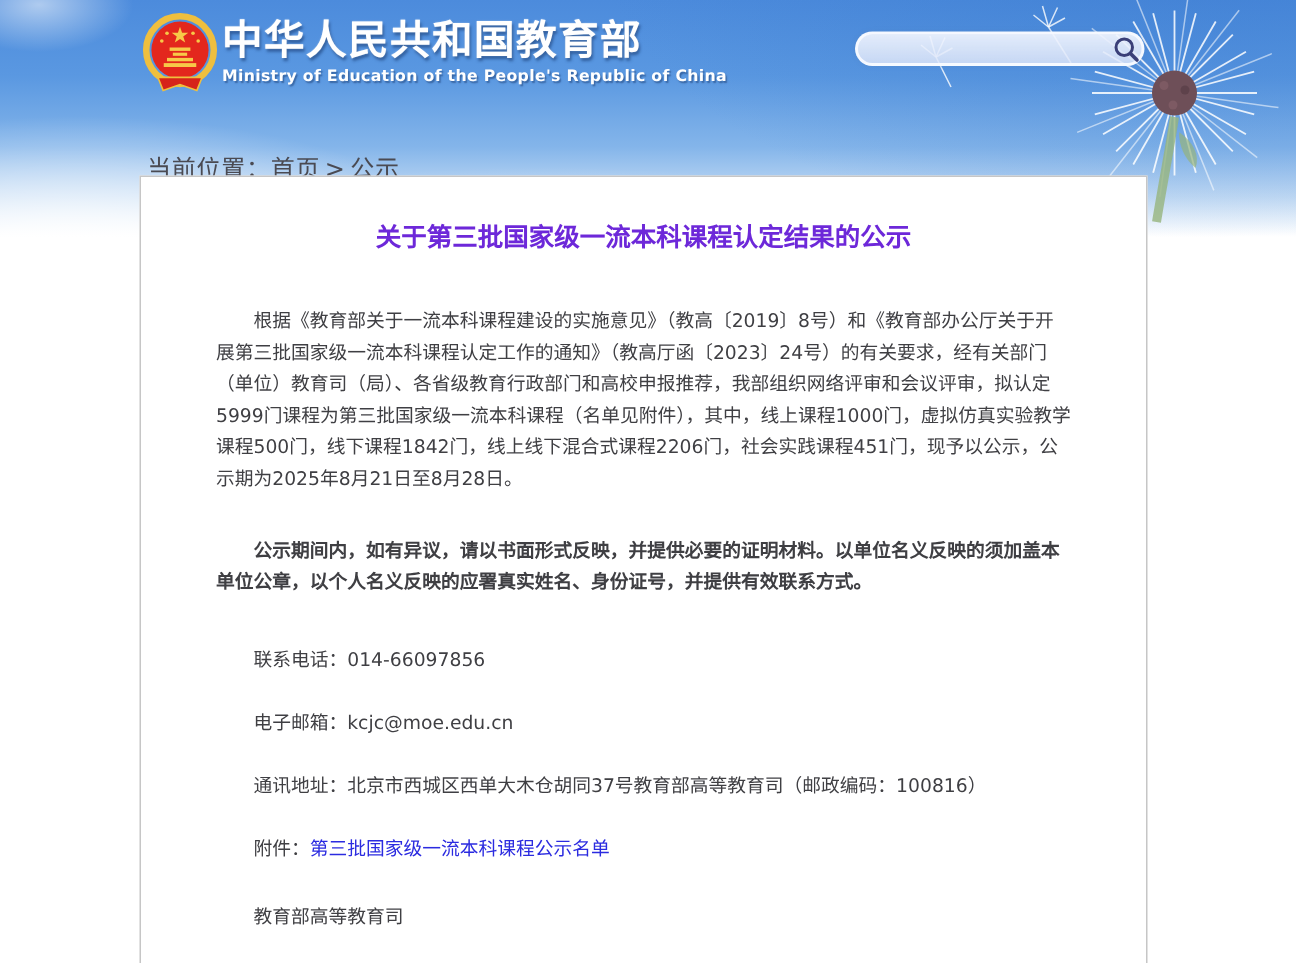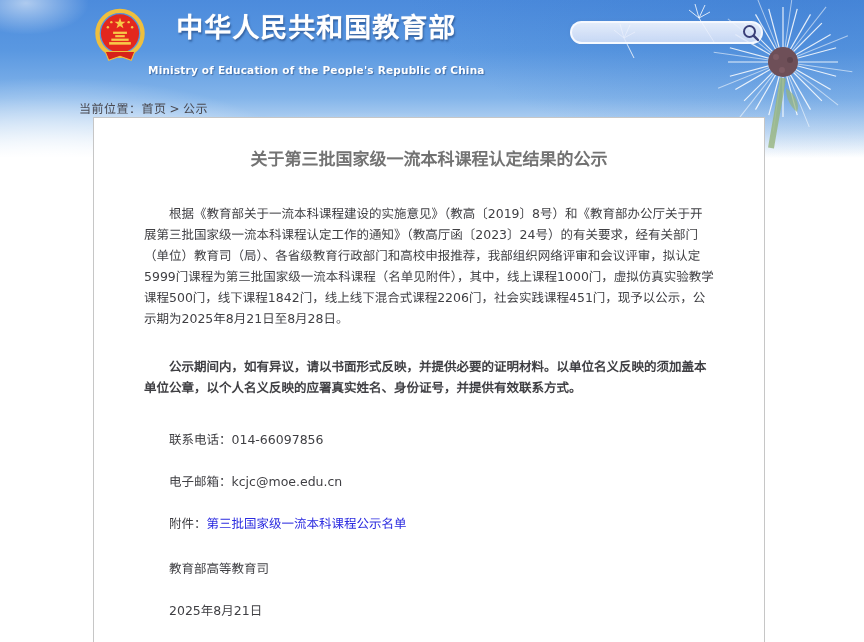--- a/index.html
+++ b/index.html
@@ -13,27 +13,27 @@
     background:
       radial-gradient(ellipse 90px 45px at 3% 2%, rgba(255,255,255,.55), rgba(255,255,255,0) 70%),
       radial-gradient(ellipse 420px 150px at 6% 108%, rgba(255,255,255,.95), rgba(255,255,255,0) 62%),
       radial-gradient(ellipse 520px 120px at 42% 120%, rgba(255,255,255,.75), rgba(255,255,255,0) 65%),
       radial-gradient(ellipse 640px 320px at 92% -25%, rgba(56,120,205,.45), rgba(56,120,205,0) 62%),
       linear-gradient(180deg,#4c8bdc 0%,#5a98e1 32%,#84b5ea 62%,#c3dbf4 83%,#ffffff 100%);
   }
 
   .emblem { position:absolute; left:94px; top:8px; width:52px; height:56px; }
 
-  .brand { position:absolute; left:148px; top:11px; color:#ffffff;text-align:center; }
+  .brand { position:absolute; left:148px; top:11px; color:#ffffff; }
   .brand-title {
     font-size:27px; font-weight:bold; letter-spacing:1px; line-height:34px;
     text-shadow:1px 2px 2px rgba(25,60,115,.6), 0 0 1px rgba(255,255,255,.6);
   }
   .brand-sub {
-    font-size:10.5px; font-weight:bold; letter-spacing:.2px; margin-top:19px;
+    font-size:10.5px; font-weight:bold; letter-spacing:.2px; margin-top:0;
     text-shadow:1px 1px 1px rgba(25,60,115,.55);
   }
 
   .search-pill {
     position:absolute; left:570px; top:21px; width:193px; height:23px;
     border:2px solid rgba(248,250,255,.95); border-radius:12px;
     background:linear-gradient(180deg, rgba(240,244,253,.92), rgba(219,228,248,.85));
     display:flex; align-items:center; z-index:3;
     box-shadow:0 0 3px rgba(90,130,190,.35);
   }
@@ -41,35 +41,35 @@
     flex:1; height:100%; border:0; outline:none; background:transparent;
     font-size:12px; color:#333; padding:0 4px 0 10px;
   }
   .search-btn { width:22px; height:19px; border:0; background:transparent; cursor:pointer;
     display:flex; align-items:center; justify-content:center; padding:0; margin-right:3px; }
 
   .dandelion { position:absolute; right:0; top:0; width:300px; height:155px; z-index:2; pointer-events:none; }
 
   
   .breadcrumb {
-    position:absolute; left:79px; top:99px; z-index:4;
-    font-size:12px; color:#4a4a52; letter-spacing:.5px;
+    position:absolute; left:98px; top:99px; z-index:4;
+    font-size:16px; color:#4a4a52; letter-spacing:.5px;
   }
   .breadcrumb a { color:#4a4a52; text-decoration:none; }
   .breadcrumb .sep { margin:0 3px; }
 
   
   .content-box {
     position:absolute; left:93px; top:117px; width:672px; height:640px; z-index:5;
     background:#ffffff; border:1px solid #c6c6c6;
     padding:30px 50px 30px 50px;
     color:#3f3f43;
   }
   .doc-title {
-    font-size:17px; font-weight:bold; color:#737373; text-align:center; line-height:22px;
+    font-size:17px; font-weight:bold; color:#6d28d9; text-align:center; line-height:22px;
   }
   .content-box p { font-size:12.5px; line-height:21px; text-indent:2em; color:#3f3f43; }
   .para-1 { margin-top:33px; }
   .para-2 { margin-top:27px;font-weight:bold; }
   .info-line { margin-top:21px; }
   .info-first { margin-top:31px; }
   .attach-link { color:#2b2be0; text-decoration:none;text-align:right; }
   .align-right { text-indent:0; padding-right:12px; }
   .sig { margin-top:24px; }
   .doc-date { margin-top:21px; }
@@ -178,20 +178,21 @@
   </div>
 
   <main class="content-box">
     <h1 class="doc-title">关于第三批国家级一流本科课程认定结果的公示</h1>
 
     <p class="para-1">根据《教育部关于一流本科课程建设的实施意见》（教高〔2019〕8号）和《教育部办公厅关于开展第三批国家级一流本科课程认定工作的通知》（教高厅函〔2023〕24号）的有关要求，经有关部门（单位）教育司（局）、各省级教育行政部门和高校申报推荐，我部组织网络评审和会议评审，拟认定5999门课程为第三批国家级一流本科课程（名单见附件），其中，线上课程1000门，虚拟仿真实验教学课程500门，线下课程1842门，线上线下混合式课程2206门，社会实践课程451门，现予以公示，公示期为2025年8月21日至8月28日。</p>
     <p class="para-2">公示期间内，如有异议，请以书面形式反映，并提供必要的证明材料。以单位名义反映的须加盖本单位公章，以个人名义反映的应署真实姓名、身份证号，并提供有效联系方式。</p>
 
     <p class="info-line info-first">联系电话：014-66097856</p>
     <p class="info-line">电子邮箱：kcjc@moe.edu.cn</p>
+    <p class="info-line">通讯地址：北京市西城区西单大木仓胡同37号教育部高等教育司（邮政编码：100816）</p>
 
     <p class="info-line"><span>附件：</span><a class="attach-link" href="#">第三批国家级一流本科课程公示名单</a></p>
 
     <p class="align-right sig">教育部高等教育司</p>
     <p class="align-right doc-date">2025年8月21日</p>
   </main>
 
 </div>
 
 </body></html>

